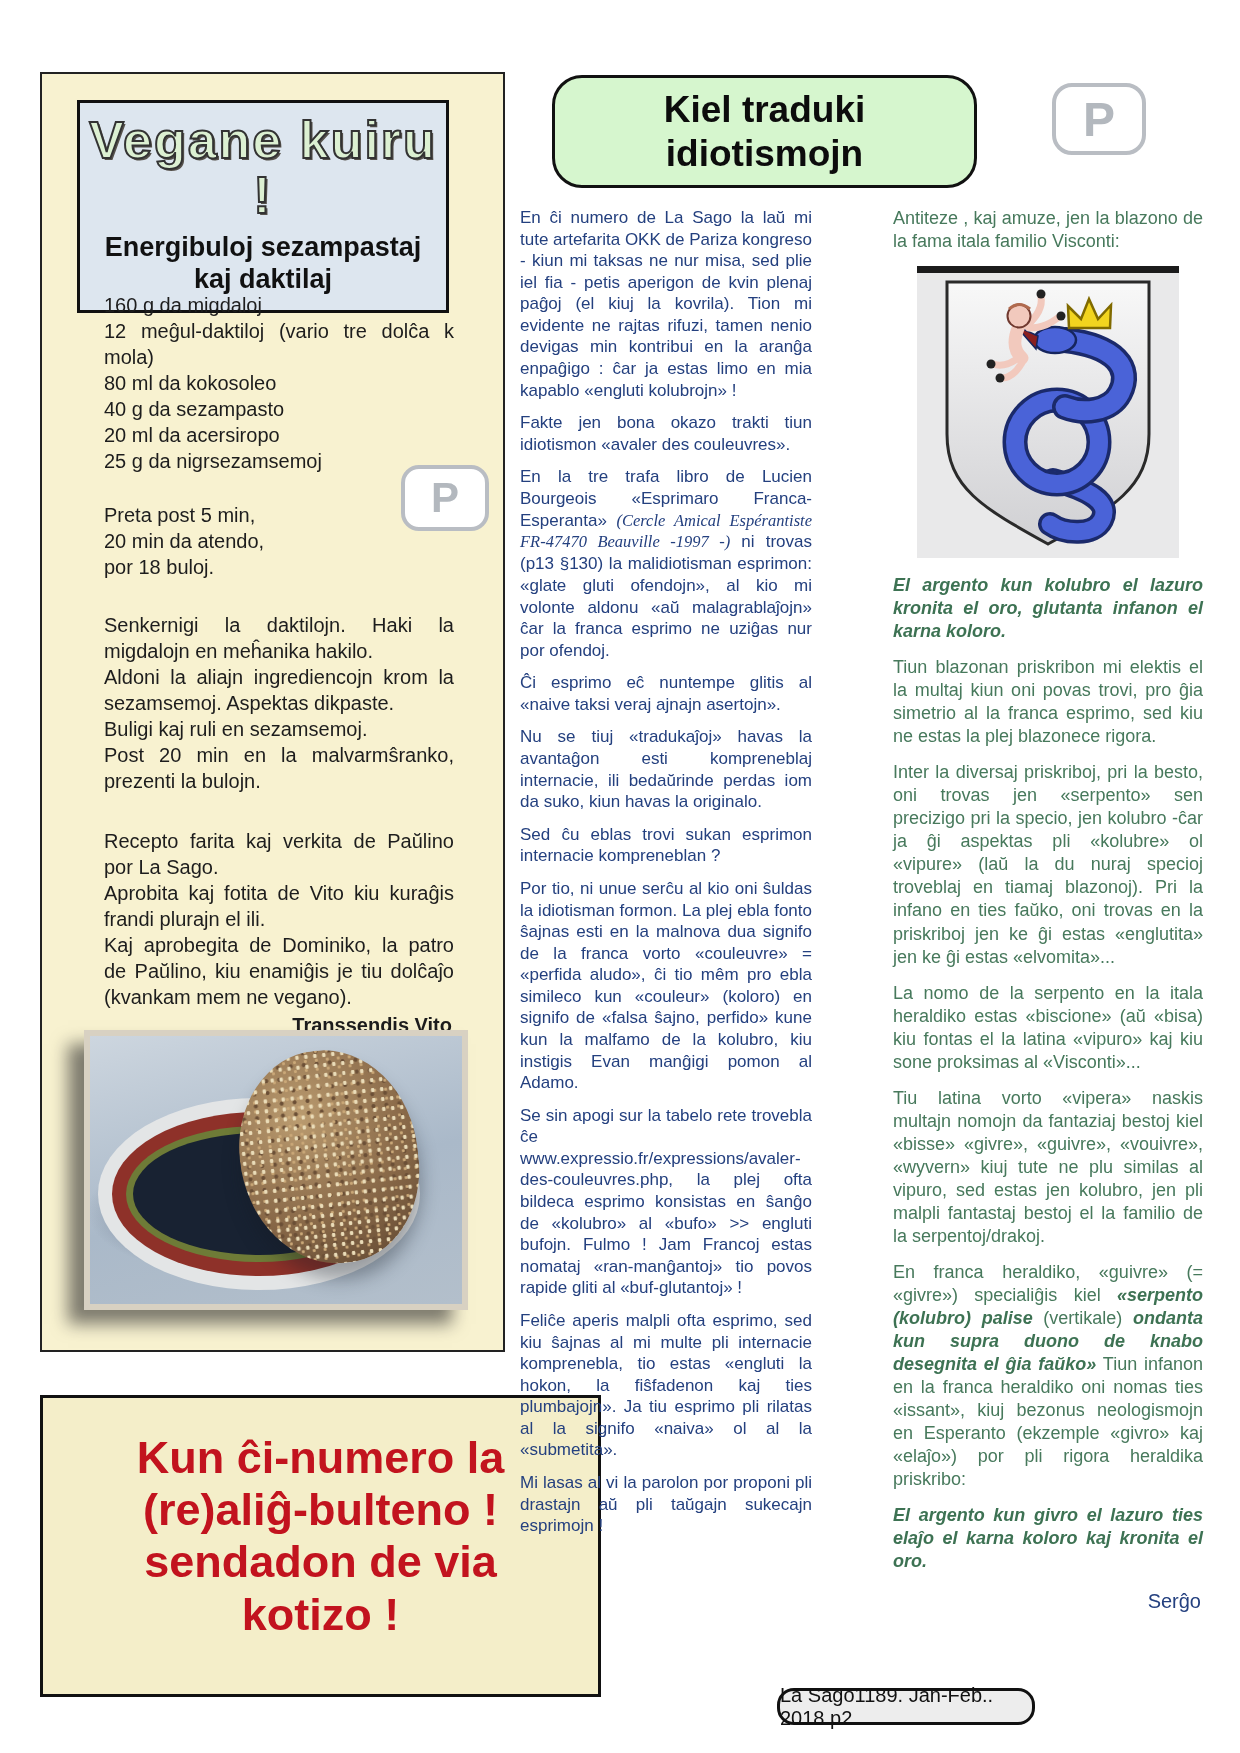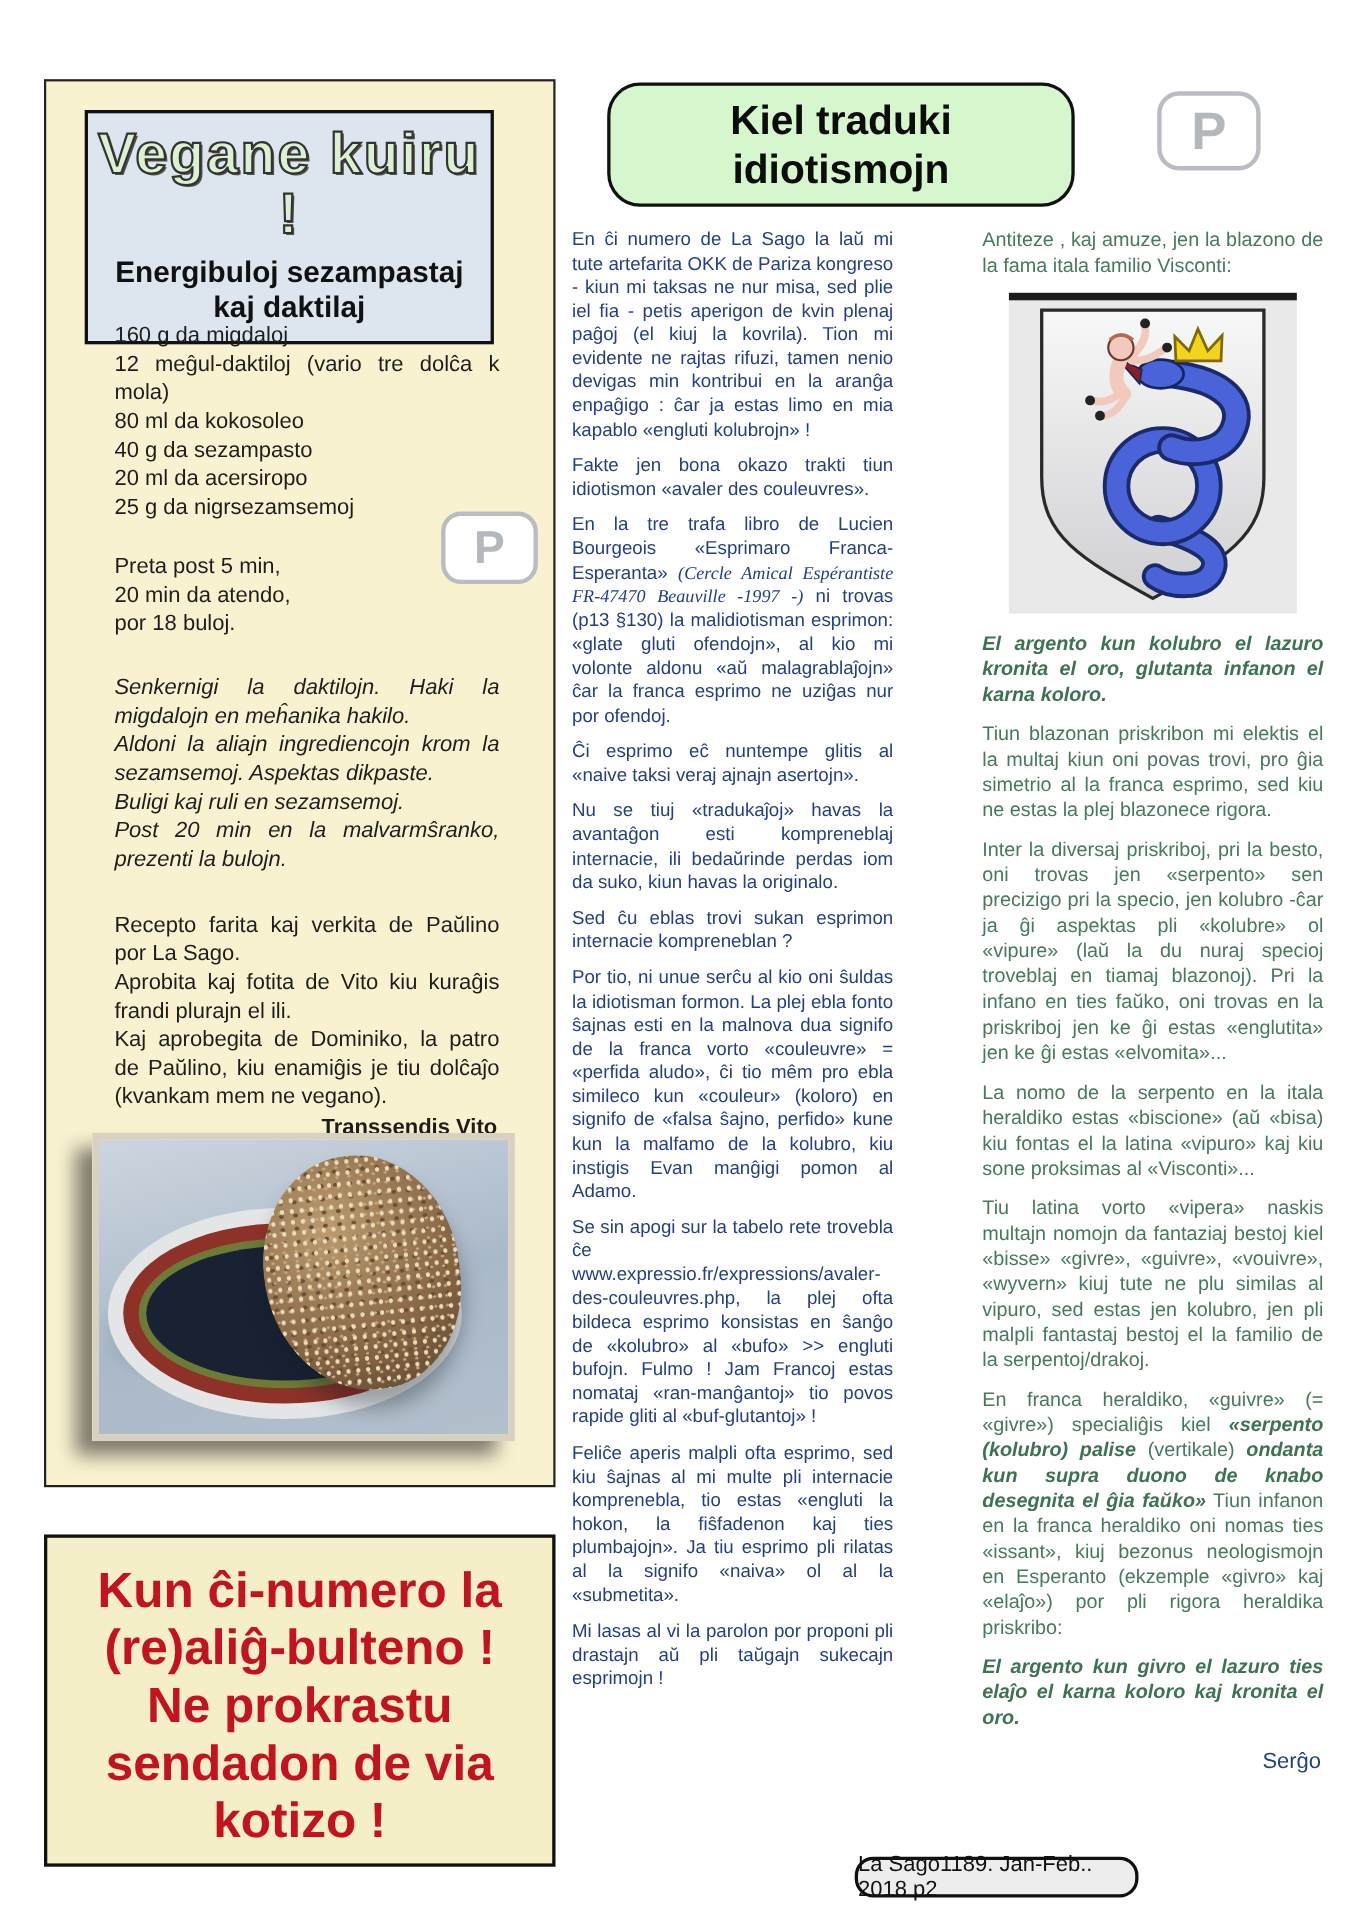--- a/index.html
+++ b/index.html
@@ -10,21 +10,21 @@
   .left-box{position:absolute;left:40px;top:72px;width:465px;height:1280px;
             background:#f8f2d0;border:2px solid #222;box-sizing:border-box;}
   .recipe-header{position:absolute;left:35px;top:26px;width:372px;box-sizing:border-box;
             background:#dde6ef;border:3px solid #111;text-align:center;padding:10px 4px 14px;}
   .recipe-title{font-size:52px;font-weight:800;letter-spacing:2px;color:#dcf0d2;
             -webkit-text-stroke:2px #333;text-shadow:2px 2px 0 #55514b;line-height:1.05;}
   .recipe-subtitle{font-size:27px;font-weight:700;color:#111;line-height:1.18;margin-top:10px;}
   .left-flow{position:absolute;left:62px;top:218px;width:350px;font-size:20px;line-height:1.3;color:#1d1d1d;}
   .ingredients{text-align:justify;}
   .timing{margin-top:28px;}
-  .steps{margin-top:32px;text-align:justify;font-style:italic;}
+  .steps{margin-top:32px;text-align:justify;}
   .credits{margin-top:34px;text-align:justify;}
   .signature{font-weight:700;text-align:right;margin-top:2px;padding-right:2px;}
 
   .p-badge{position:absolute;background:#fff;border:4px solid #b9bdc3;border-radius:18px;
            display:flex;align-items:center;justify-content:center;font-weight:700;color:#b3b8be;}
   .badge-left{left:359px;top:391px;width:80px;height:58px;font-size:42px;}
   .badge-right{left:1052px;top:83px;width:86px;height:64px;font-size:48px;border-radius:20px;}
 
   
   .photo{position:absolute;left:42px;top:956px;width:372px;height:268px;border:6px solid #d8d1c2;
@@ -41,22 +41,22 @@
         box-shadow:0 16px 18px rgba(20,25,35,.35);
         background-image:
           radial-gradient(#eadcb8 1.6px, rgba(0,0,0,0) 2.2px),
           radial-gradient(#caa878 1.4px, rgba(0,0,0,0) 1.9px),
           radial-gradient(#6b4f36 1.8px, rgba(0,0,0,0) 2.3px),
           radial-gradient(circle at 35% 30%, #bb9c70, #8a6a49 55%, #5f4630 97%);
         background-size:9px 10px,11px 9px,13px 12px,100% 100%;
         background-position:0 0,4px 5px,2px 7px,0 0;}
 
   
-  .announce{position:absolute;left:40px;top:1395px;width:465px;height:302px;box-sizing:border-box;
-            background:#f4eec9;border:3px solid #111;text-align:center;padding-top:22px;}
+  .announce{position:absolute;left:40px;top:1395px;width:561px;height:302px;box-sizing:border-box;
+            background:#f4eec9;border:3px solid #111;text-align:center;padding-top:34px;}
   .announce div{font-size:45px;font-weight:800;line-height:1.16;color:#c2131e;}
 
   
   .mid-header{position:absolute;left:552px;top:75px;width:425px;height:113px;box-sizing:border-box;
               background:#d6f6ce;border:3px solid #111;border-radius:30px;
               display:flex;align-items:center;justify-content:center;text-align:center;}
   .mid-title{width:270px;font-size:37px;font-weight:800;color:#0c0c0c;line-height:1.18;}
   .mid-col{position:absolute;left:520px;top:207px;width:292px;
            font-size:17px;line-height:1.27;color:#24407f;text-align:justify;overflow-wrap:break-word;}
   .mid-col p{margin:0 0 11px 0;}
@@ -125,21 +125,20 @@
         <div class="band2"></div>
         <div class="center"></div>
       </div>
       <div class="ball"></div>
     </div>
   </section>
 
   <section class="announce">
     <div>Kun ĉi-numero la</div>
     <div>(re)aliĝ-bulteno !</div>
-    <div>Ne prokrastu</div>
     <div>sendadon de via</div>
     <div>kotizo !</div>
   </section>
 
   <div class="mid-header">
     <div class="mid-title">Kiel traduki idiotismojn</div>
   </div>
 
   <section class="mid-col">
     <p>En ĉi numero de La Sago la laŭ mi tute artefarita OKK de Pariza kongreso - kiun mi taksas ne nur misa, sed plie iel fia - petis aperigon de kvin plenaj paĝoj (el kiuj la kovrila). Tion mi evidente ne rajtas rifuzi, tamen nenio devigas min kontribui en la aranĝa enpaĝigo : ĉar ja estas limo en mia kapablo «engluti kolubrojn» !</p>

